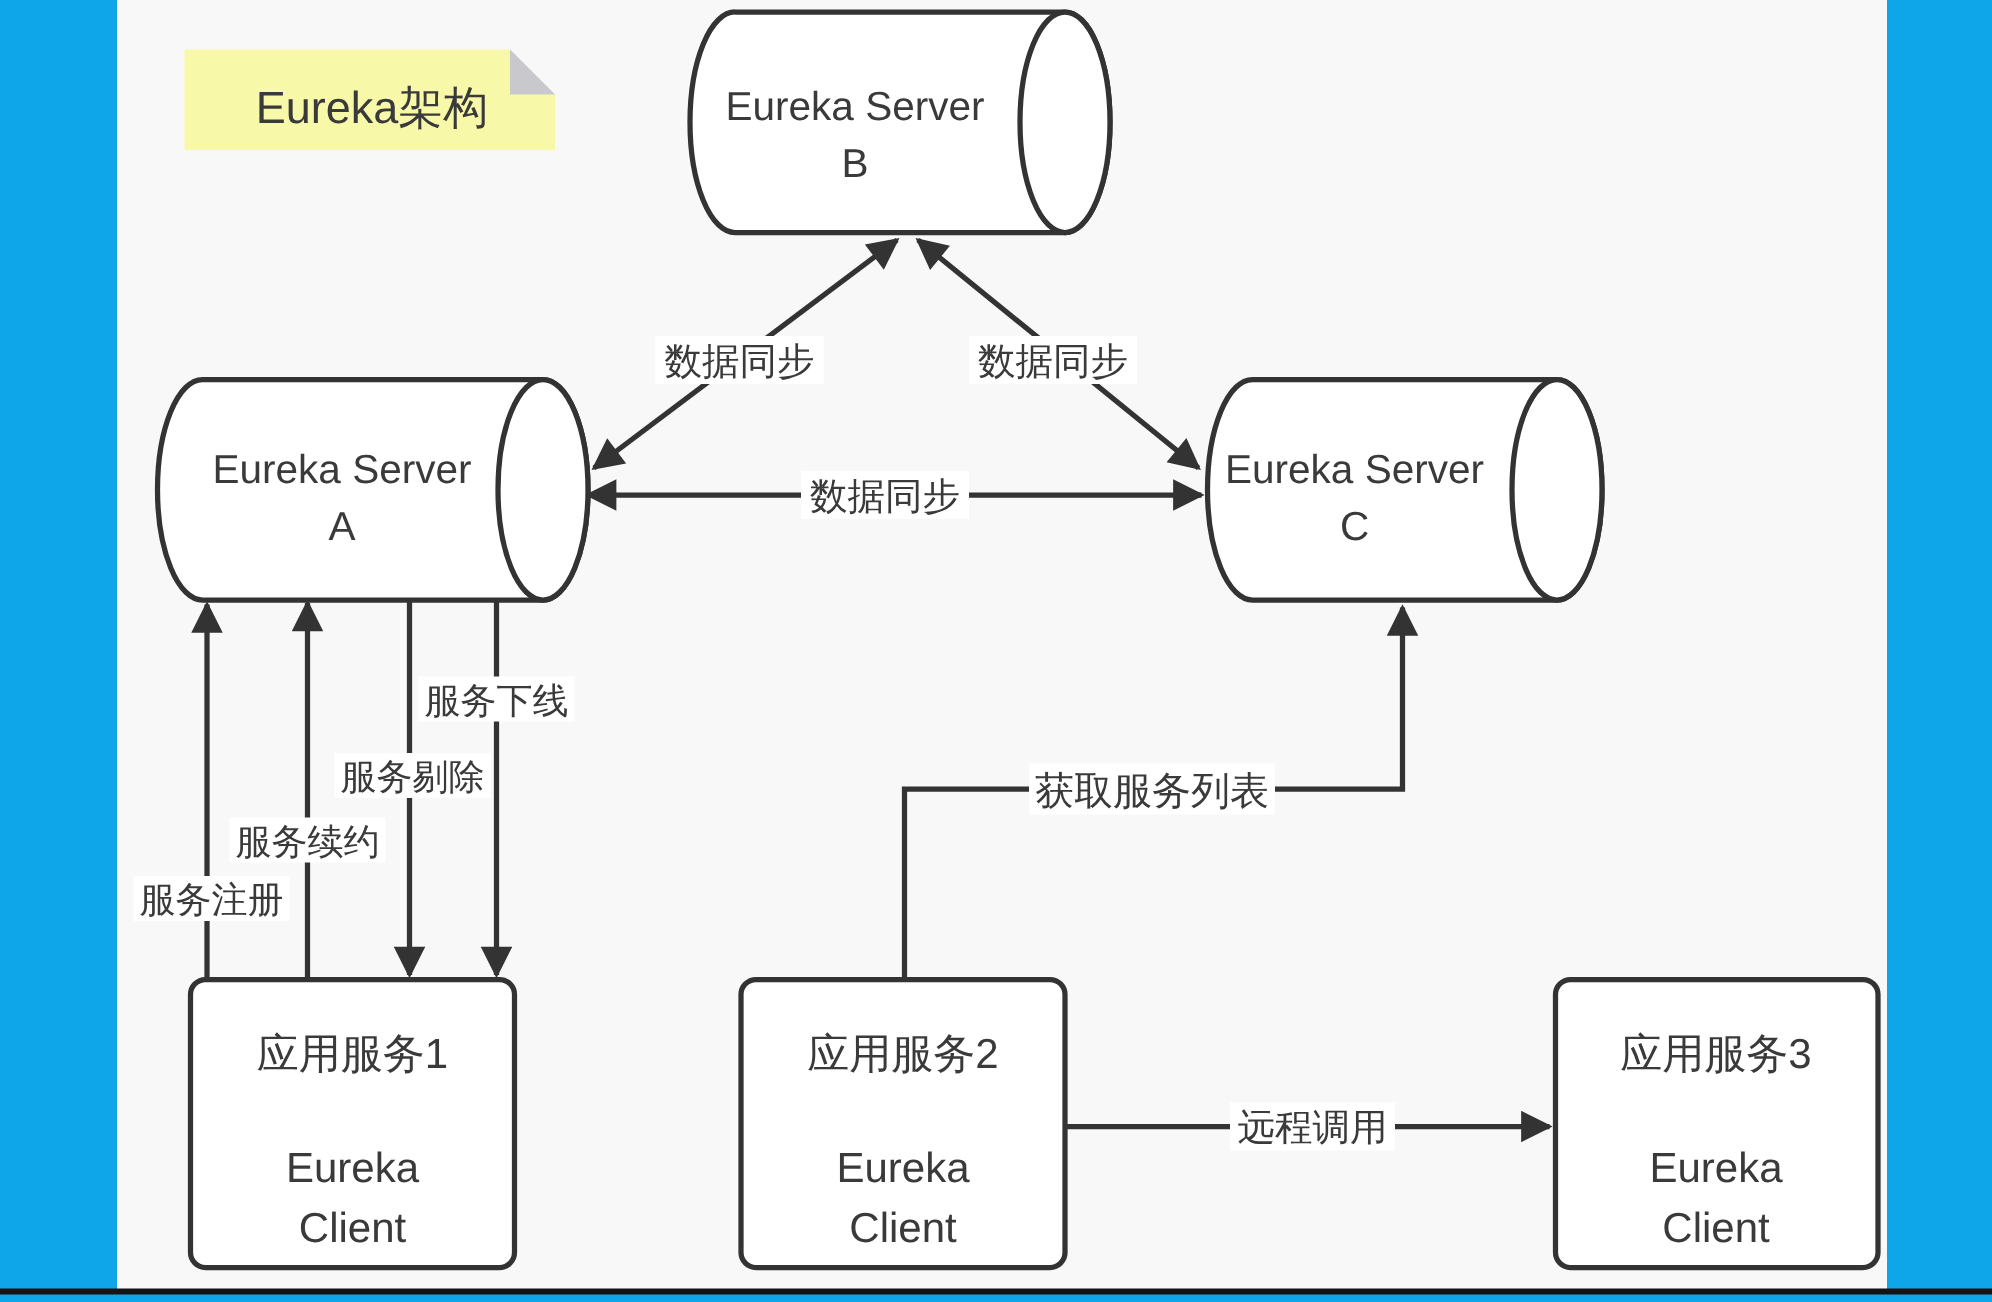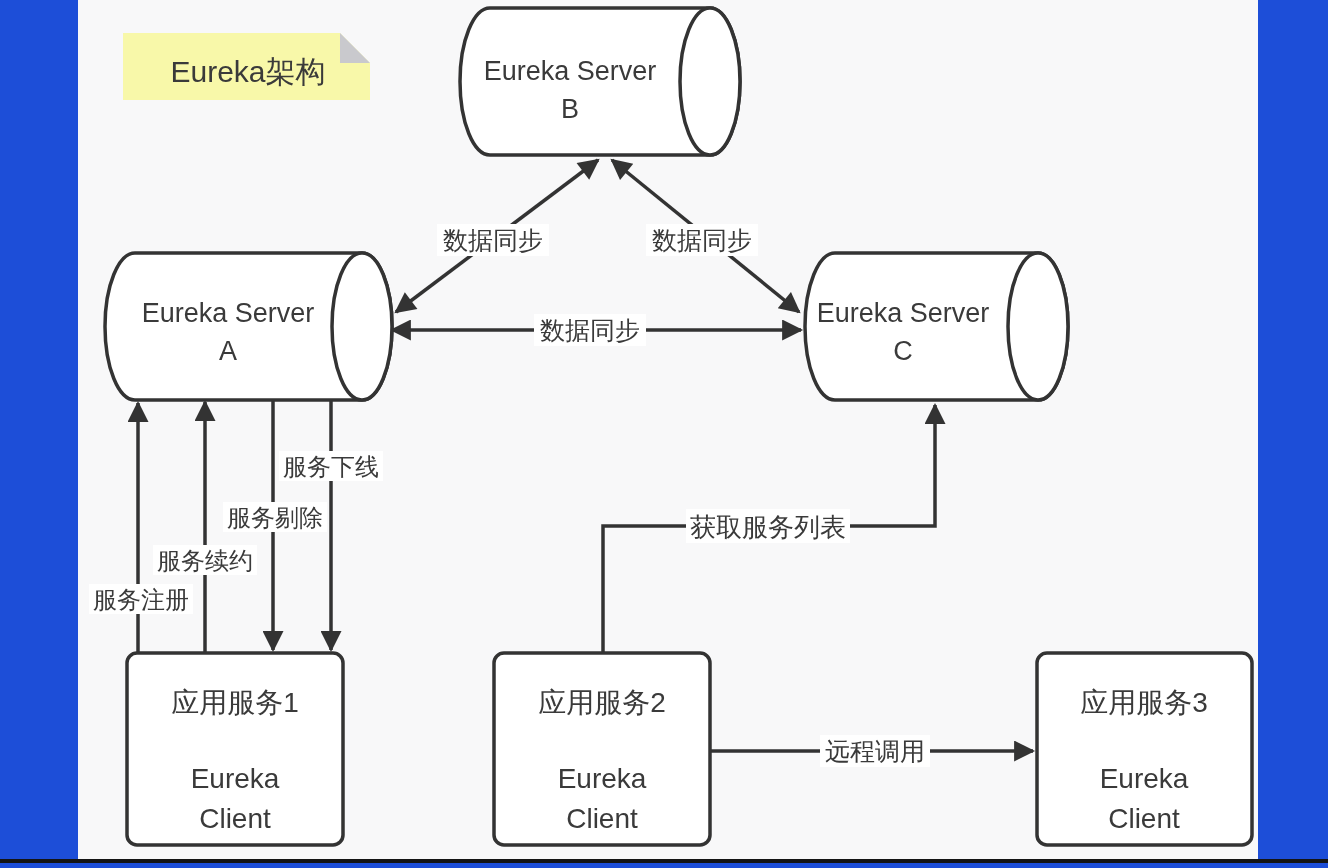--- a/index.html
+++ b/index.html
@@ -5,21 +5,21 @@
   html, body {
     margin: 0;
     padding: 0;
     background: #ffffff;
     font-family: "Liberation Sans", "DejaVu Sans", sans-serif;
   }
   .stage {
     position: relative;
     width: 1328px;
     height: 868px;
-    background: #1d4ed8;
+    background: #0ea5e9;
     overflow: hidden;
   }
   svg { display: block; }
   .node-text {
     fill: #3a3a3a;
     text-anchor: middle;
   }
   .server-text { font-size: 27px; }
   .app-title   { font-size: 28px; }
   .app-sub     { font-size: 28px; }

